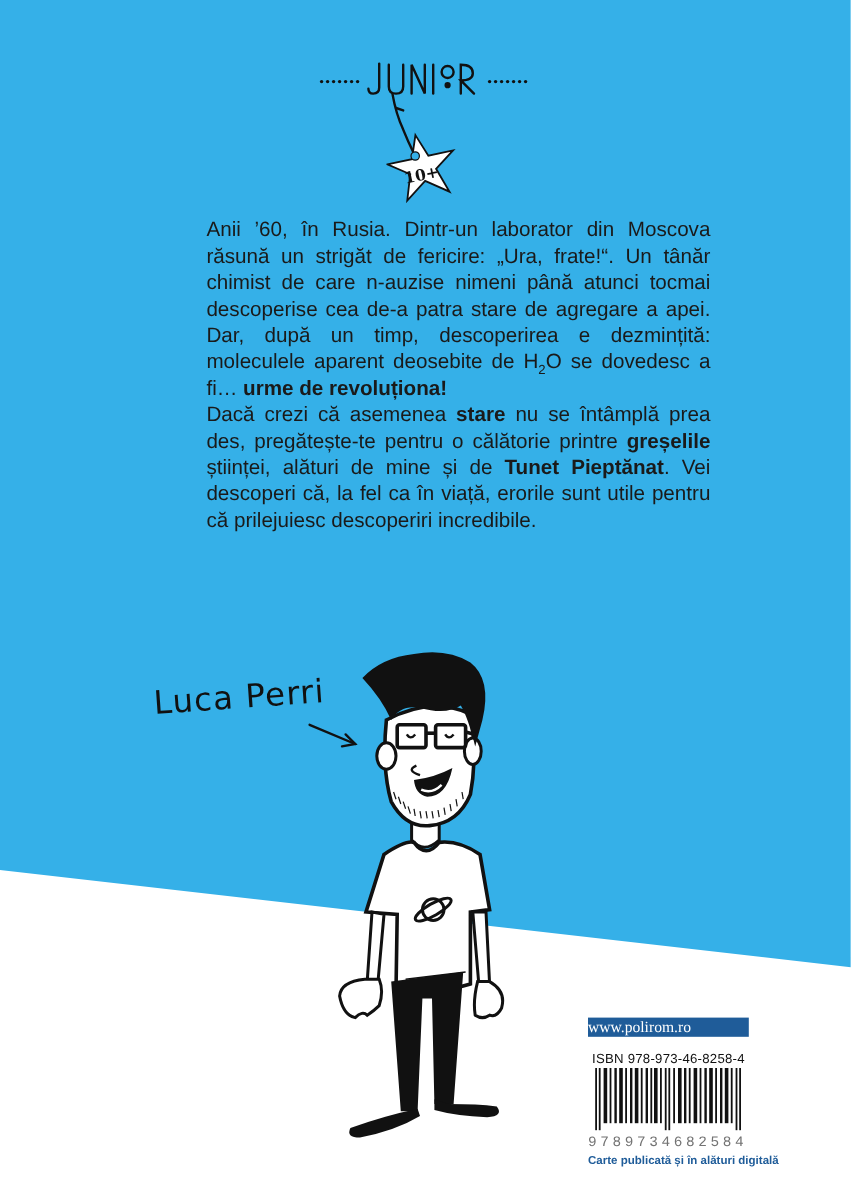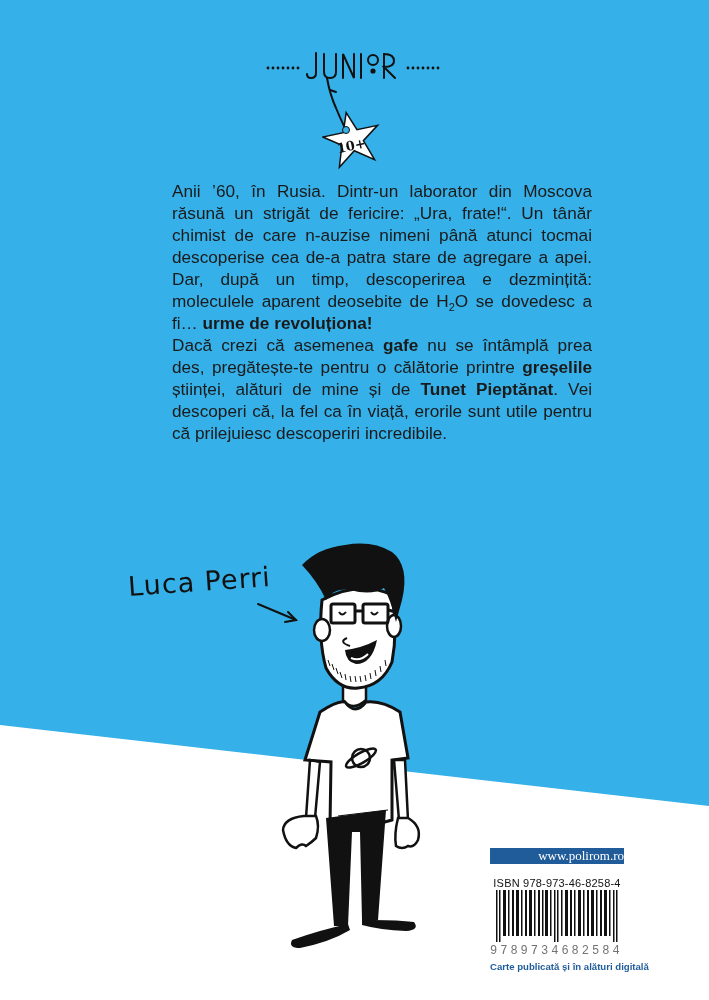--- a/index.html
+++ b/index.html
@@ -6,21 +6,21 @@
   body { width: 709px; height: 1000px; position: relative; overflow: hidden; background: #ffffff; font-family: "Liberation Sans", sans-serif; }
   .bg-blue { position: absolute; left: 0; top: 0; width: 709px; height: 1000px; }
   .series { position: absolute; left: 0; top: 40px; width: 709px; height: 120px; }
   .blurb { position: absolute; left: 172px; top: 180px; width: 420px; font-family: "Liberation Sans", sans-serif; font-size: 17.2px; line-height: 22px; color: #1a1a1a; text-align: justify; font-stretch: condensed; }
   .blurb p { margin: 0; }
   .blurb b { font-weight: 700; }
   .blurb sub { font-size: 11px; line-height: 0; }
   .char { position: absolute; left: 0; top: 0; }
   .author-sign { position: absolute; left: 128px; top: 566px; font-family: "DejaVu Sans", sans-serif; font-size: 27px; color: #111; transform: rotate(-4deg); letter-spacing: 1px; }
   .barcode-box { position: absolute; left: 490px; top: 848px; width: 134px; }
-  .site { background: #1f5c99; color: #fff; font-family: "Liberation Serif", serif; font-size: 13px; text-align: right; height: 16px; line-height: 16px; }
+  .site { background: #1f5c99; color: #fff; font-family: "Liberation Serif", serif; font-size: 13px; text-align: left; height: 16px; line-height: 16px; }
   .isbn { font-family: "Liberation Sans", sans-serif; font-size: 11px; color: #111; text-align: center; margin-top: 13px; letter-spacing: 0.2px; }
   .bars { height: 52px; margin-top: 1px; }
   .ean { font-family: "Liberation Mono", monospace; font-size: 12px; color: #737373; letter-spacing: 3px; margin-top: -2px; }
   .digital { font-family: "Liberation Sans Narrow", "Liberation Sans", sans-serif; font-size: 9.6px; color: #1f5c99; font-weight: 700; margin-top: 3px; white-space: nowrap; }
 </style>
 </head>
 <body>
 
 <svg class="bg-blue" width="709" height="1000" viewBox="0 0 709 1000">
   <polygon points="0,0 709,0 709,806 0,725" fill="#35b0e8"></polygon>
@@ -68,21 +68,21 @@
 
   <svg width="60" height="60" viewBox="0 0 60 60" style="position:absolute;left:322px;top:70px">
     <polygon points="30,2 37,21 58,21 41,33 48,54 30,41 12,54 19,33 2,21 23,21" fill="#ffffff" stroke="#111" stroke-width="1.5" transform="rotate(-12 30 30)"></polygon>
     <circle cx="24" cy="20" r="3.5" fill="#35b0e8" stroke="#111" stroke-width="1"></circle>
     <text x="28" y="40" text-anchor="middle" font-family="DejaVu Serif, serif" font-size="13" font-weight="bold" fill="#111" transform="rotate(-12 30 30)">10+</text>
   </svg>
 </div>
 
 <div class="blurb">
   <p><span>Anii ’60, în Rusia. Dintr-un laborator din Moscova răsună un strigăt de fericire: „Ura, frate!“. Un tânăr chimist de care n-auzise nimeni până atunci tocmai descoperise cea de-a patra stare de agregare a apei. Dar, după un timp, descoperirea e dezmințită: moleculele aparent deosebite de H</span><sub>2</sub><span>O se dovedesc a fi… </span><b>urme de revoluționa!</b></p>
-  <p><span>Dacă crezi că asemenea </span><b>gafe</b><span> nu se întâmplă prea des, pregătește-te pentru o călătorie printre </span><b>greșelile</b><span> științei, alături de mine și de </span><b>Tunet Pieptănat</b><span>. Vei descoperi că, la fel ca în viață, erorile sunt utile pentru că prilejuiesc descoperiri incredibile.</span></p>
+  <p><span>Dacă crezi că asemenea </span><b>stare</b><span> nu se întâmplă prea des, pregătește-te pentru o călătorie printre </span><b>greșelile</b><span> științei, alături de mine și de </span><b>Tunet Pieptănat</b><span>. Vei descoperi că, la fel ca în viață, erorile sunt utile pentru că prilejuiesc descoperiri incredibile.</span></p>
 </div>
 
 <div class="author-sign">Luca Perri</div>
 
 <svg class="char" width="709" height="1000" viewBox="0 0 709 1000">
 
   <g stroke="#111" stroke-width="2" fill="none" stroke-linecap="round">
     <path d="M258 604 L296 620"></path>
     <path d="M288 612 L296 620 L285 622"></path>
   </g>

